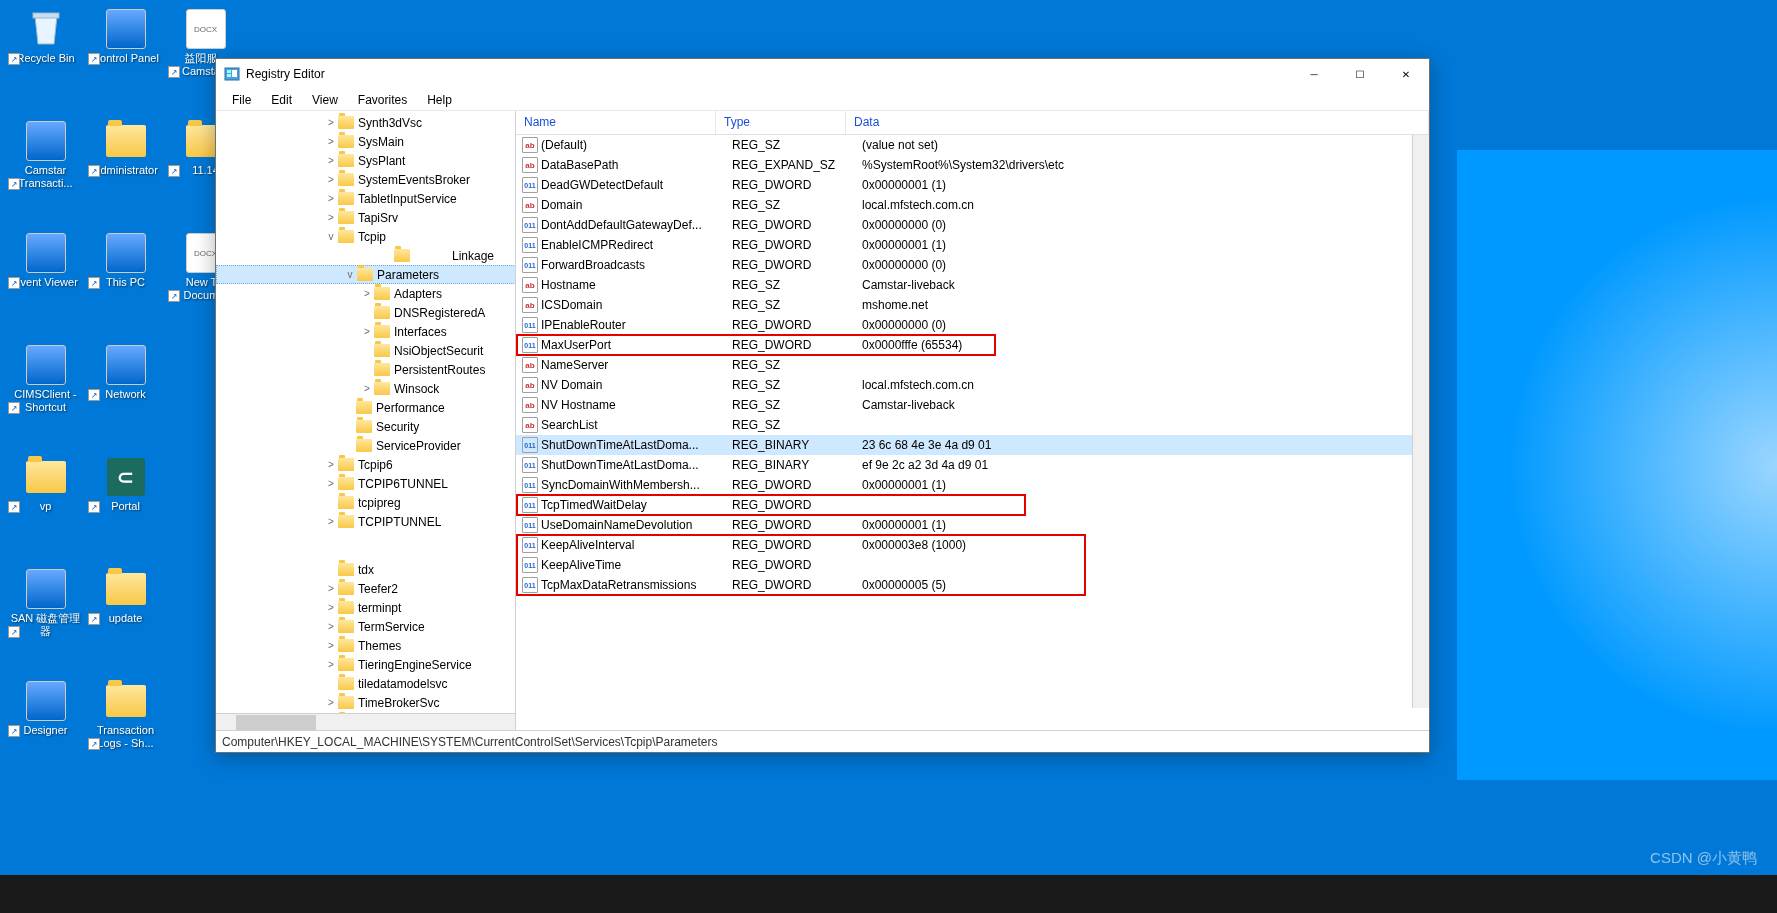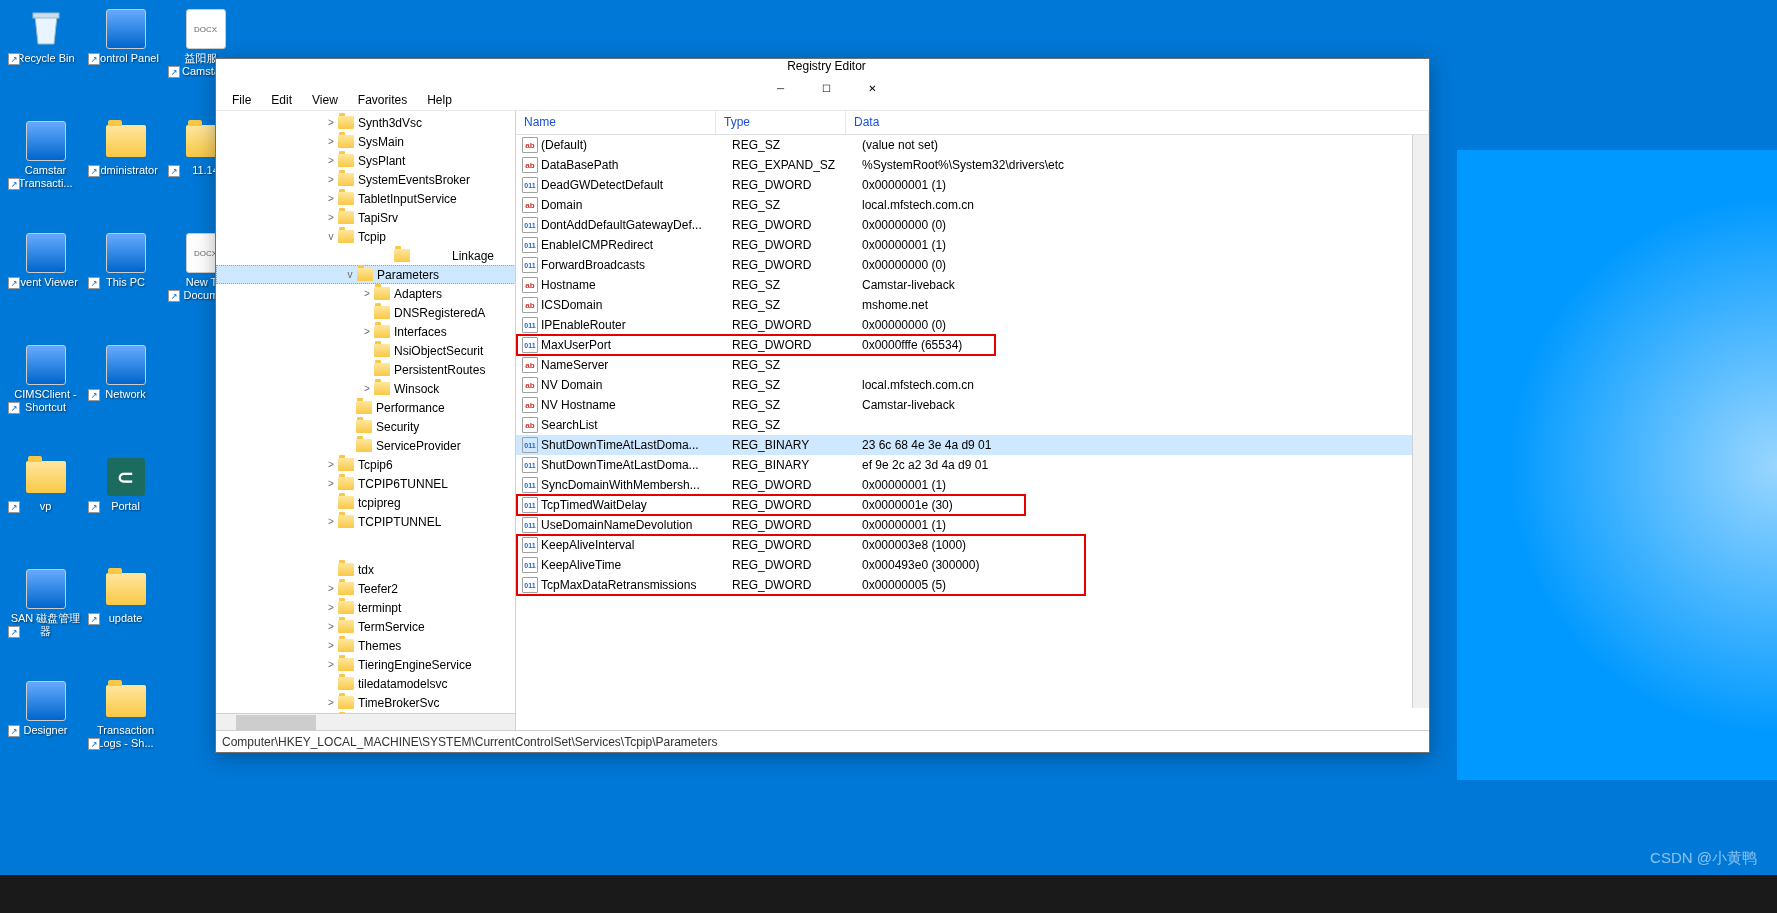--- a/index.html
+++ b/index.html
@@ -7,21 +7,21 @@
 .desktop { position: absolute; inset: 0; }
 .desktop-icon { position: absolute; width: 75px; display: flex; flex-direction: column; align-items: center; text-align: center; color: #fff; cursor: pointer; }
 .desktop-icon .ico { width: 42px; height: 42px; margin-bottom: 2px; display: flex; align-items: center; justify-content: center; }
 .desktop-icon .lbl { font-size: 11px; text-shadow: 1px 1px 2px rgba(0,0,0,.6); line-height: 1.2; }
 .folder-ico { width: 40px; height: 32px; background: linear-gradient(#ffe79e,#f9c846); border-radius: 2px; position: relative; }
 .folder-ico::before { content: ''; position: absolute; top: -5px; left: 2px; width: 14px; height: 6px; background: #f9c846; border-radius: 2px 2px 0 0; }
 .generic-ico { width: 40px; height: 40px; background: #fff; border: 1px solid #ccc; border-radius: 3px; }
 .shortcut-arrow { position: absolute; bottom: 0; left: 0; width: 12px; height: 12px; background: #fff; border: 1px solid #999; font-size: 8px; display:flex; align-items:center; justify-content:center; color:#0066cc;}
 
 .window { position: absolute; left: 215px; top: 58px; width: 1215px; height: 695px; background: #fff; border: 1px solid #707070; display: flex; flex-direction: column; box-shadow: 0 4px 20px rgba(0,0,0,.3); }
-.titlebar { height: 30px; display: flex; align-items: center; padding-left: 8px; background: #fff; flex-direction: column; }
+.titlebar { height: 30px; display: flex; align-items: center; padding-left: 8px; background: #fff; }
 .titlebar-icon { width: 16px; height: 16px; margin-right: 6px; }
 .titlebar-title { flex: 1; font-size: 12px; }
 .win-controls { display: flex; }
 .win-btn { width: 46px; height: 30px; display: flex; align-items: center; justify-content: center; font-family: inherit; font-size: 10px; cursor: pointer; }
 
 .menubar { height: 22px; display: flex; align-items: center; padding-left: 6px; border-bottom: 1px solid #e8e8e8; }
 .menubar span { padding: 2px 10px; cursor: pointer; }
 
 .body { flex: 1; display: flex; min-height: 0; }
 .tree-pane { width: 300px; border-right: 1px solid #d0d0d0; overflow: hidden; position: relative; display:flex; flex-direction:column; }
@@ -494,39 +494,37 @@
             <div class="list-row">
               <div class="val-icon bin">011</div>
               <div class="c-name">SyncDomainWithMembersh...</div>
               <div class="c-type">REG_DWORD</div>
               <div class="c-data">0x00000001 (1)</div>
             </div>
             <div class="list-row">
               <div class="val-icon bin">011</div>
               <div class="c-name">TcpTimedWaitDelay</div>
               <div class="c-type">REG_DWORD</div>
-              <div class="c-data">0x0000001e (30)</div>
             </div>
             <div class="list-row">
               <div class="val-icon bin">011</div>
               <div class="c-name">UseDomainNameDevolution</div>
               <div class="c-type">REG_DWORD</div>
               <div class="c-data">0x00000001 (1)</div>
             </div>
             <div class="list-row">
               <div class="val-icon bin">011</div>
               <div class="c-name">KeepAliveInterval</div>
               <div class="c-type">REG_DWORD</div>
               <div class="c-data">0x000003e8 (1000)</div>
             </div>
             <div class="list-row">
               <div class="val-icon bin">011</div>
               <div class="c-name">KeepAliveTime</div>
               <div class="c-type">REG_DWORD</div>
-              <div class="c-data">0x000493e0 (300000)</div>
             </div>
             <div class="list-row">
               <div class="val-icon bin">011</div>
               <div class="c-name">TcpMaxDataRetransmissions</div>
               <div class="c-type">REG_DWORD</div>
               <div class="c-data">0x00000005 (5)</div>
             </div>
             <div class="highlight-box" style="left: 0px; top: 199px; height: 22px; width: 480px;"></div>
             <div class="highlight-box" style="left: 0px; top: 359px; height: 22px; width: 510px;"></div>
             <div class="highlight-box" style="left: 0px; top: 399px; height: 62px; width: 570px;"></div>

